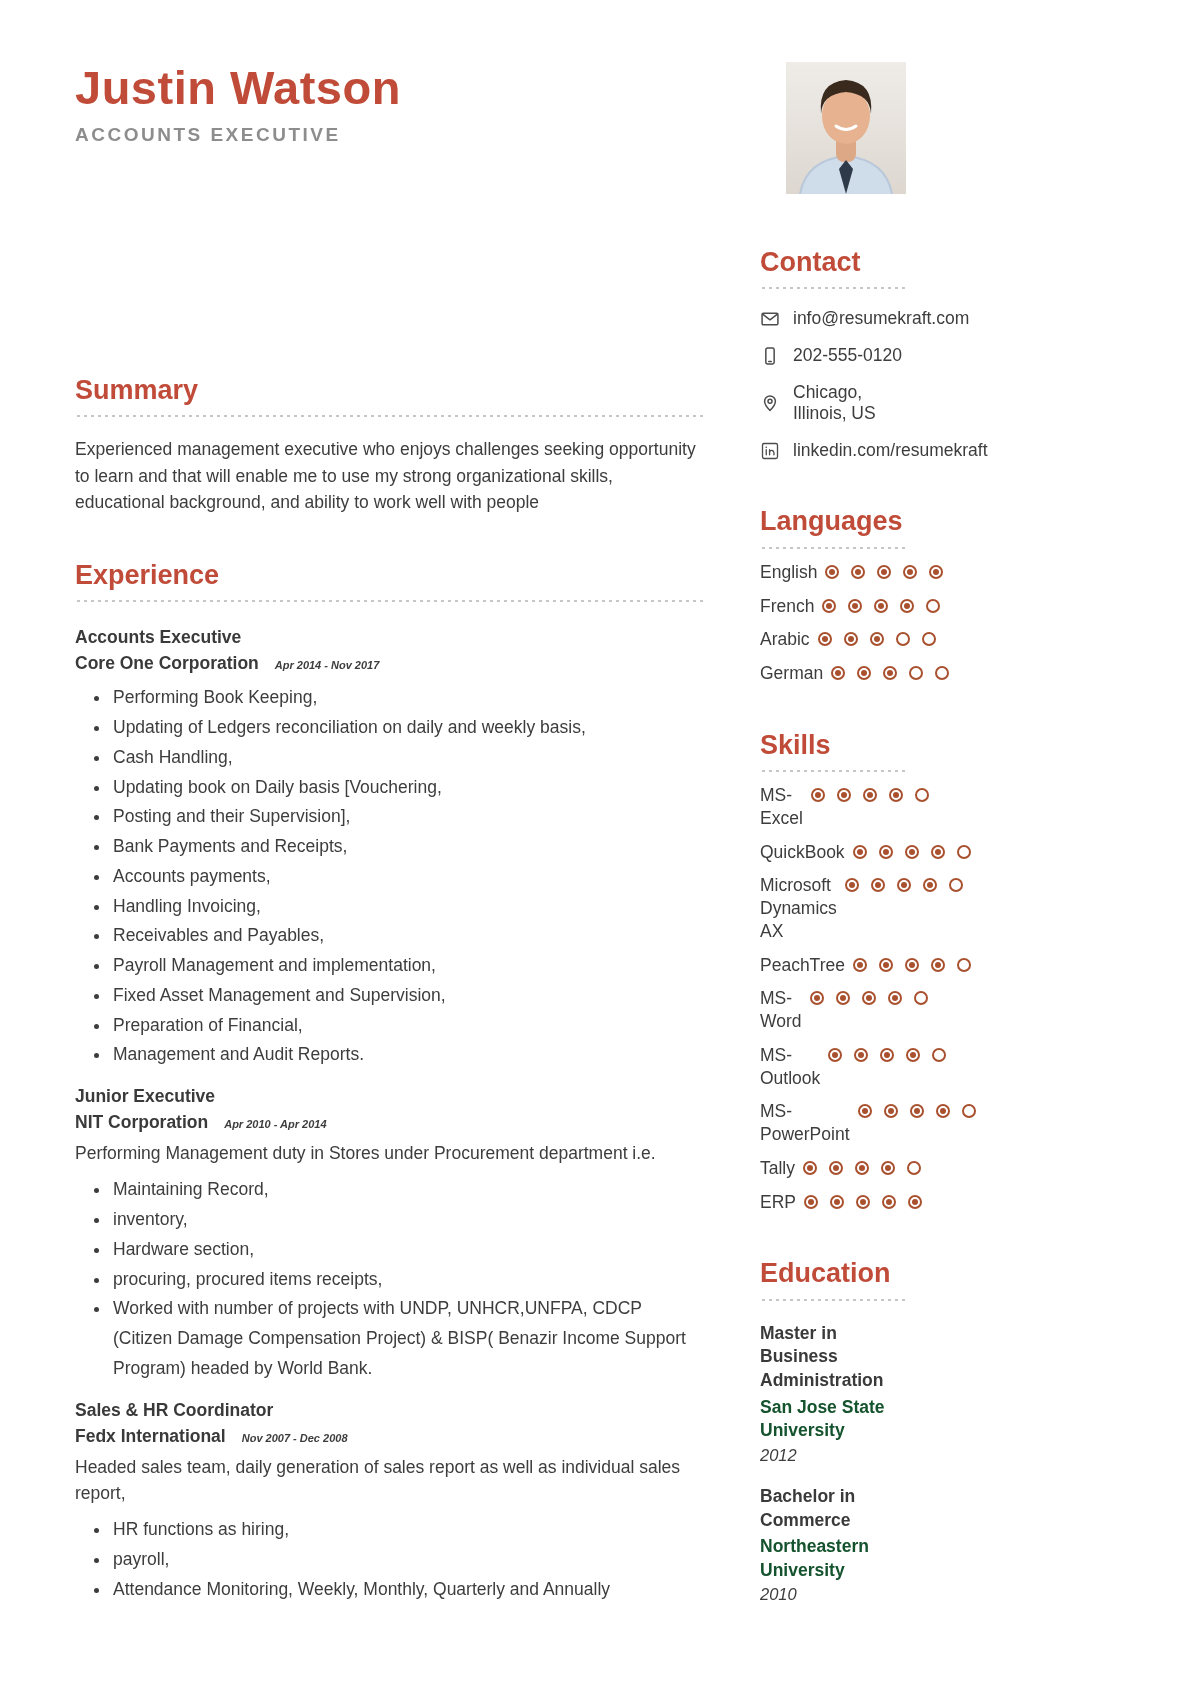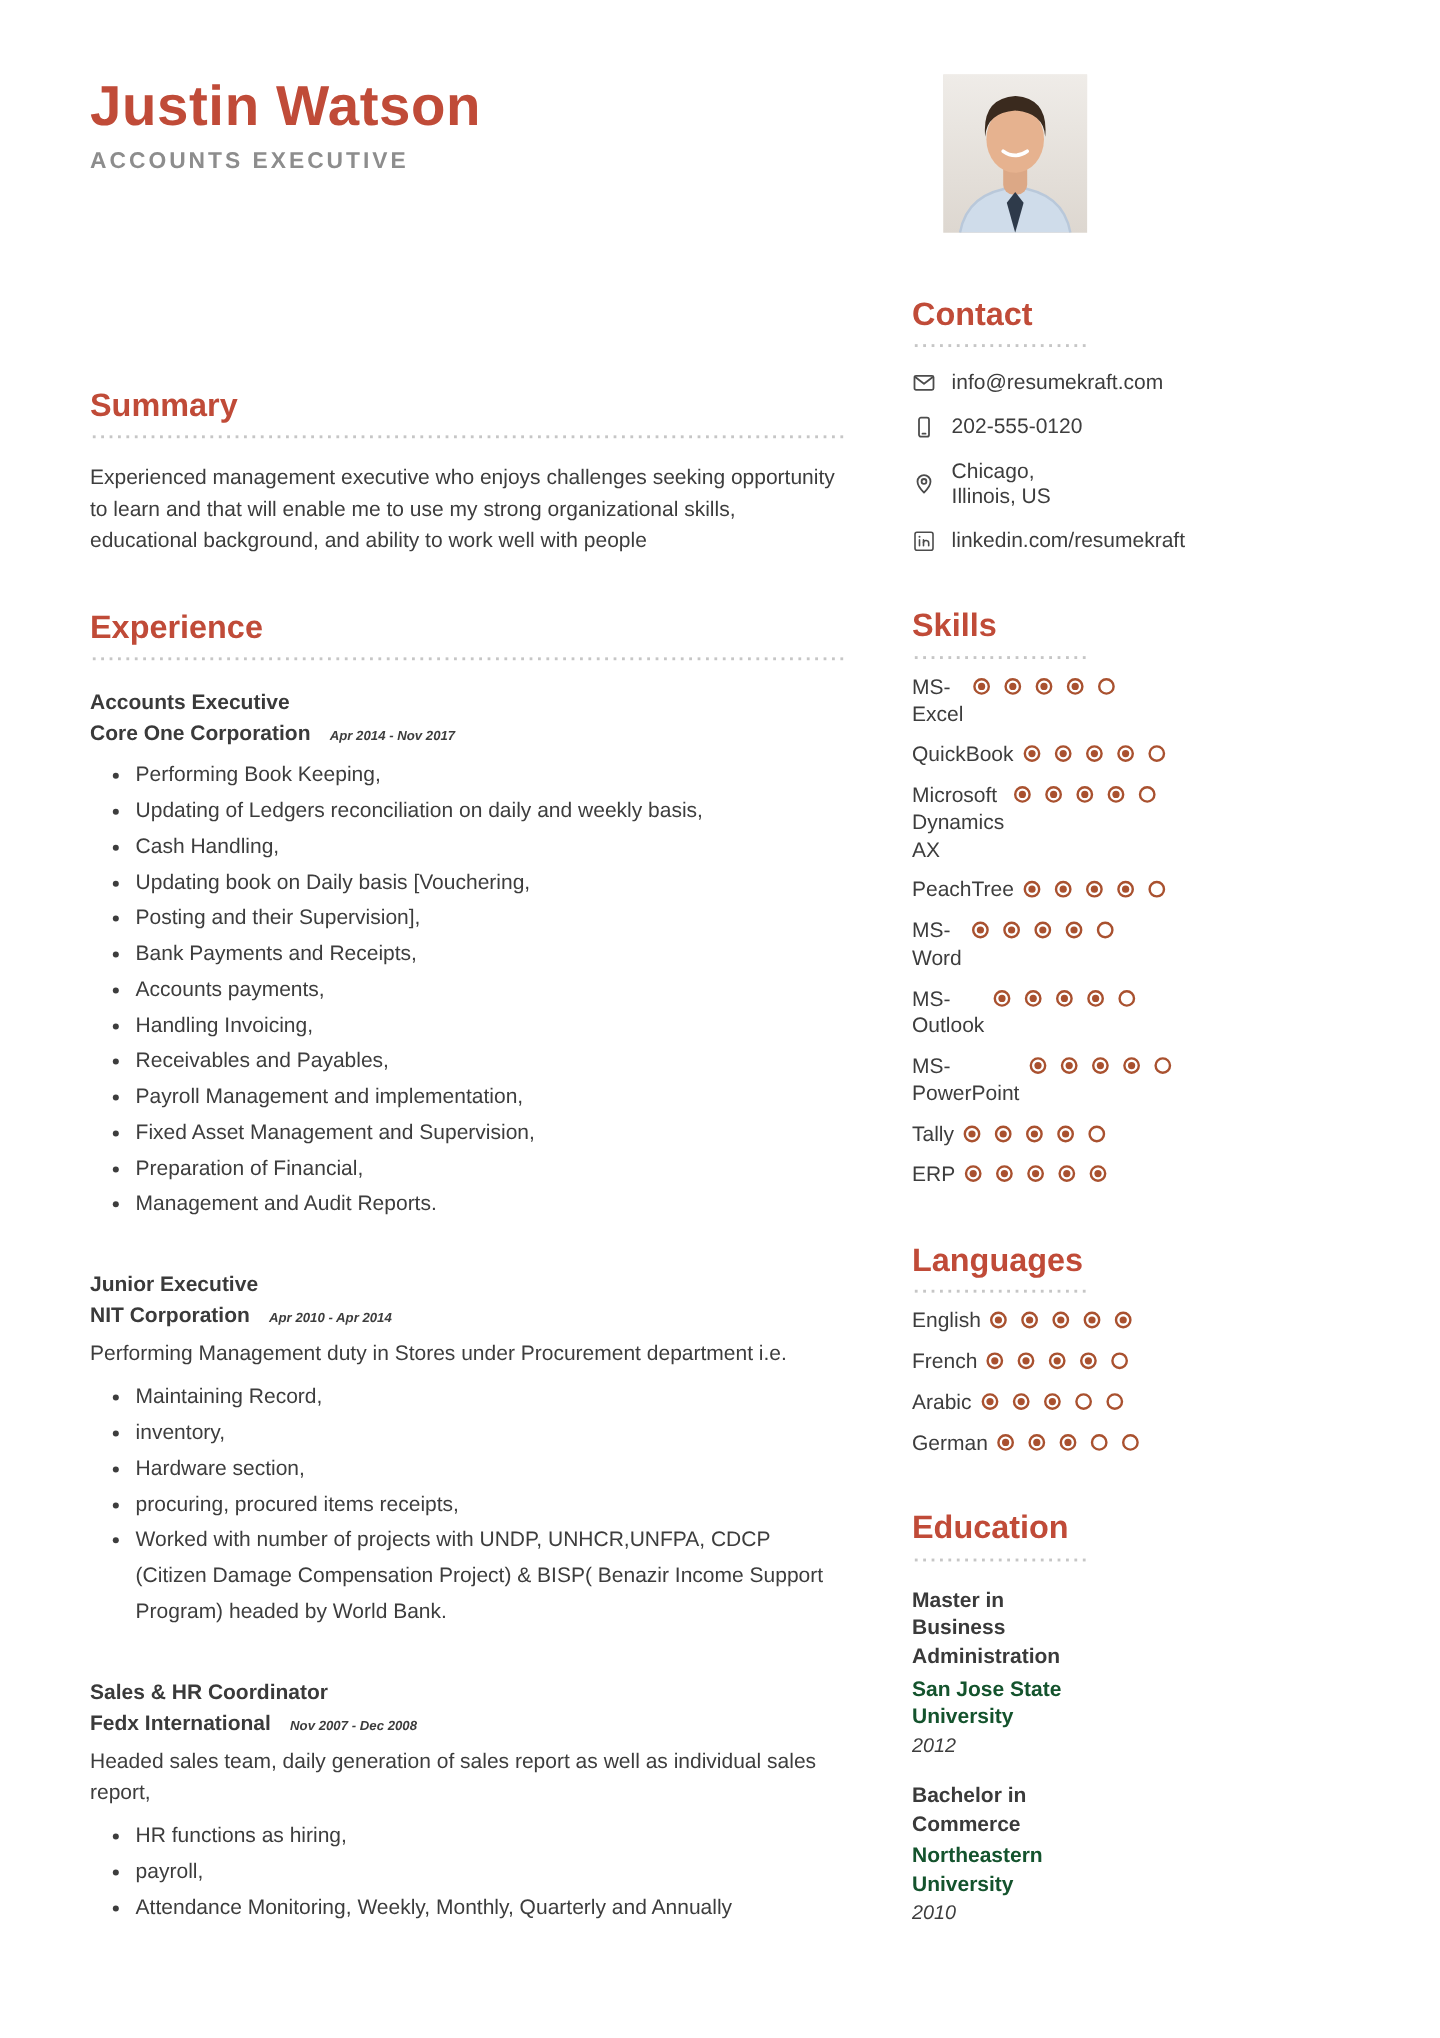--- a/index.html
+++ b/index.html
@@ -31,21 +31,21 @@
   .section-heading { font-size:27px; font-weight:700; color:#c04b38; line-height:1.2; }
   .dotline {
     height:4px; margin-top:8px;
     background-image:radial-gradient(circle, #c6c6c6 1.3px, rgba(0,0,0,0) 1.5px);
     background-size:7px 4px; background-repeat:repeat-x; background-position:0 50%;
   }
   
   .summary-text { margin-top:18px; font-size:17.5px; line-height:1.5; }
   
   .job { margin-top:24px; }
-  .job + .job { margin-top:42px; }
+  .job + .job { margin-top:16px; }
   .job-title { font-size:17.5px; font-weight:700; color:#3a3a3a; }
   .job-meta { margin-top:5px; font-size:17.5px; }
   .company { font-weight:700; color:#3a3a3a; }
   .dates { font-style:italic; margin-left:16px; font-size:11px; color:#3d3d3d;font-weight:bold; }
   .job-desc { margin-top:7px; font-size:17.5px; line-height:1.5; }
   ul.job-bullets { margin-top:9px; padding-left:36px; list-style:disc; }
   ul.job-bullets li { font-size:17.5px; line-height:1.7; padding-left:2px; }
   
   .contact-row { display:flex; align-items:center; gap:13px; margin-top:16px; font-size:17.5px; }
   .contact-row:first-child { margin-top:18px; }
@@ -199,20 +199,67 @@
                   <path d="M11.5 16.5v-6"></path>
                   <path d="M11.5 13a2.7 2.7 0 0 1 5.2 1v2.5"></path>
                 </svg>
               </span>
               <span class="ctext">linkedin.com/resumekraft</span>
             </div>
           </div>
       </section>
 
       <section>
+        <h2 class="section-heading">Languages</h2>
+        <div class="dotline"></div>
+        <div id="languages-list" class="rate-list">
+            <div class="rate-row">
+              <span class="rate-label">English</span>
+              <span class="dots">
+                <span class="dot filled"></span>
+                <span class="dot filled"></span>
+                <span class="dot filled"></span>
+                <span class="dot filled"></span>
+                <span class="dot filled"></span>
+              </span>
+            </div>
+            <div class="rate-row">
+              <span class="rate-label">French</span>
+              <span class="dots">
+                <span class="dot filled"></span>
+                <span class="dot filled"></span>
+                <span class="dot filled"></span>
+                <span class="dot filled"></span>
+                <span class="dot"></span>
+              </span>
+            </div>
+            <div class="rate-row">
+              <span class="rate-label">Arabic</span>
+              <span class="dots">
+                <span class="dot filled"></span>
+                <span class="dot filled"></span>
+                <span class="dot filled"></span>
+                <span class="dot"></span>
+                <span class="dot"></span>
+              </span>
+            </div>
+            <div class="rate-row">
+              <span class="rate-label">German</span>
+              <span class="dots">
+                <span class="dot filled"></span>
+                <span class="dot filled"></span>
+                <span class="dot filled"></span>
+                <span class="dot"></span>
+                <span class="dot"></span>
+              </span>
+            </div>
+          </div>
+      </section>
+
+      <section>
         <h2 class="section-heading">Skills</h2>
         <div class="dotline"></div>
         <div id="skills-list" class="rate-list">
             <div class="rate-row">
               <span class="rate-label">MS-Excel</span>
               <span class="dots">
                 <span class="dot filled"></span>
                 <span class="dot filled"></span>
                 <span class="dot filled"></span>
                 <span class="dot filled"></span>
@@ -290,67 +337,20 @@
               </span>
             </div>
             <div class="rate-row">
               <span class="rate-label">ERP</span>
               <span class="dots">
                 <span class="dot filled"></span>
                 <span class="dot filled"></span>
                 <span class="dot filled"></span>
                 <span class="dot filled"></span>
                 <span class="dot filled"></span>
-              </span>
-            </div>
-          </div>
-      </section>
-
-      <section>
-        <h2 class="section-heading">Languages</h2>
-        <div class="dotline"></div>
-        <div id="languages-list" class="rate-list">
-            <div class="rate-row">
-              <span class="rate-label">English</span>
-              <span class="dots">
-                <span class="dot filled"></span>
-                <span class="dot filled"></span>
-                <span class="dot filled"></span>
-                <span class="dot filled"></span>
-                <span class="dot filled"></span>
-              </span>
-            </div>
-            <div class="rate-row">
-              <span class="rate-label">French</span>
-              <span class="dots">
-                <span class="dot filled"></span>
-                <span class="dot filled"></span>
-                <span class="dot filled"></span>
-                <span class="dot filled"></span>
-                <span class="dot"></span>
-              </span>
-            </div>
-            <div class="rate-row">
-              <span class="rate-label">Arabic</span>
-              <span class="dots">
-                <span class="dot filled"></span>
-                <span class="dot filled"></span>
-                <span class="dot filled"></span>
-                <span class="dot"></span>
-                <span class="dot"></span>
-              </span>
-            </div>
-            <div class="rate-row">
-              <span class="rate-label">German</span>
-              <span class="dots">
-                <span class="dot filled"></span>
-                <span class="dot filled"></span>
-                <span class="dot filled"></span>
-                <span class="dot"></span>
-                <span class="dot"></span>
               </span>
             </div>
           </div>
       </section>
 
       <section>
         <h2 class="section-heading">Education</h2>
         <div class="dotline"></div>
         <div id="edu-list">
             <div class="edu">

